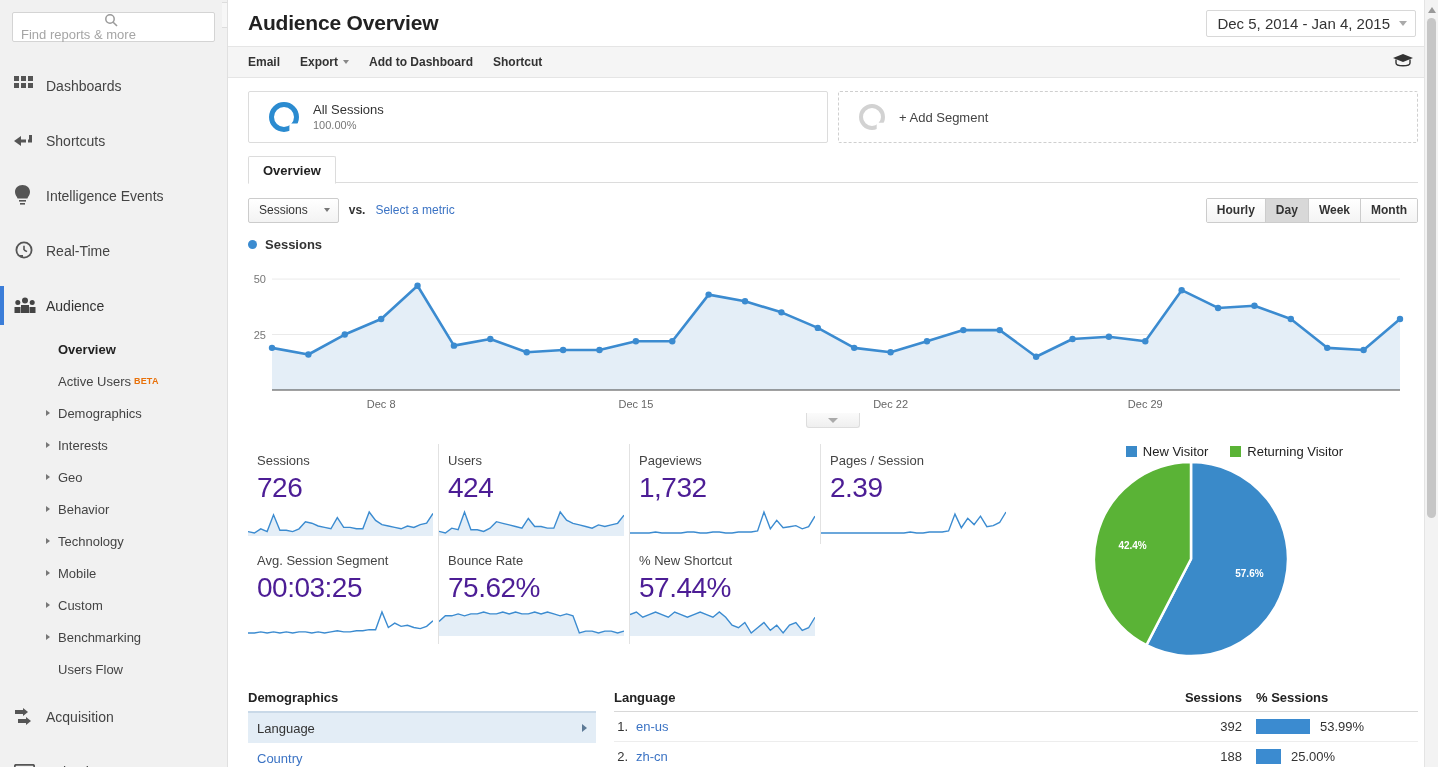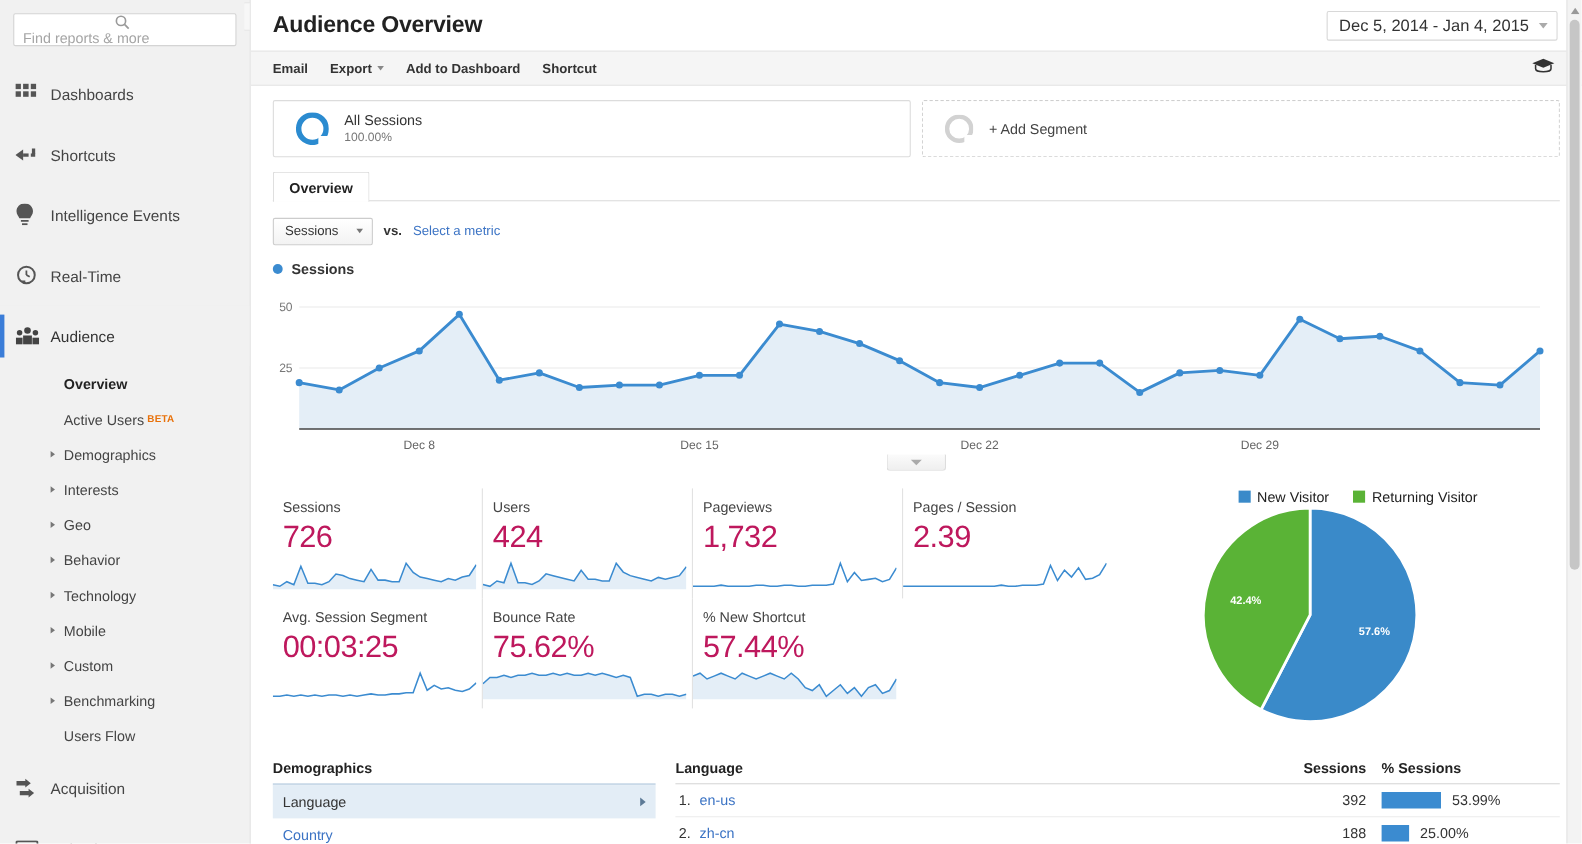--- a/index.html
+++ b/index.html
@@ -166,21 +166,21 @@
 
   
   .lower { display: flex; margin-top: 28px; }
   .metrics { width: 765px; }
   .mrow { display: flex; }
   .mcell { width: 191px; padding: 9px 0 0 9px; border-right: 1px solid #e2e2e2; position: relative; height: 100px; }
   .mcell:last-child { border-right: none; }
   .mrow.r2 .mcell:nth-child(3) { border-right: none; }
   .mrow.r2 .mcell:nth-child(4) { border-right: none; }
   .mlabel { font-size: 13px; color: #444; }
-  .mvalue { font-size: 28px; color: #be185d; font-weight: normal; line-height: 40px; letter-spacing: -.5px; }
+  .mvalue { font-size: 28px; color: #4c1d95; font-weight: normal; line-height: 40px; letter-spacing: -.5px; }
   .spark { position: absolute; left: 0; bottom: 8px; }
 
   .pie-panel { flex: 1; padding-left: 38px; }
   .pie-legend { display: flex; gap: 22px; justify-content: center; align-items: center; }
   .pl { display: flex; align-items: center; gap: 6px; font-size: 13px; color: #222; }
   .pl-sw { width: 11px; height: 11px; }
 
   
   .bottom { display: flex; margin-top: 22px; gap: 18px; }
   .demo-col { width: 348px; }
@@ -421,20 +421,34 @@
 
       <div class="chartbox">
         <div class="chart-ctrls">
           <div class="metric-left">
             <div class="metric-sel">
               <span>Sessions</span>
               <span class="ms-caret"></span>
             </div>
             <span class="vs">vs.</span>
             <span class="sel-metric">Select a metric</span>
+          </div>
+          <div class="granularity">
+            <div class="gran">
+                <span>Hourly</span>
+              </div>
+            <div class="gran sel">
+                <span>Day</span>
+              </div>
+            <div class="gran">
+                <span>Week</span>
+              </div>
+            <div class="gran">
+                <span>Month</span>
+              </div>
           </div>
         </div>
 
         <div class="legend-row">
           <span class="legend-dot"></span>
           <span class="legend-lbl">Sessions</span>
         </div>
 
         <svg class="svg-chart" id="line-chart" width="1158" height="160">
             <line x1="24" y1="78.54545454545455" x2="1152" y2="78.54545454545455" stroke="#eaeaea" stroke-width="1"></line>

